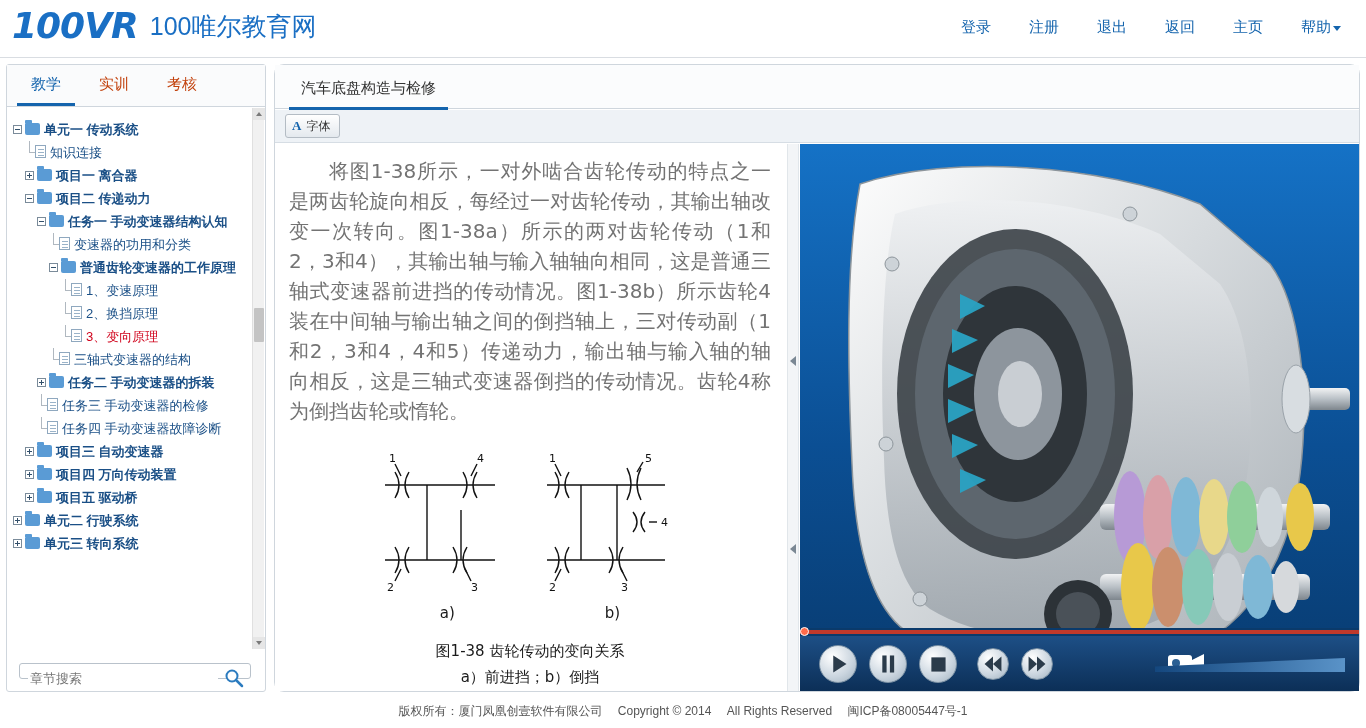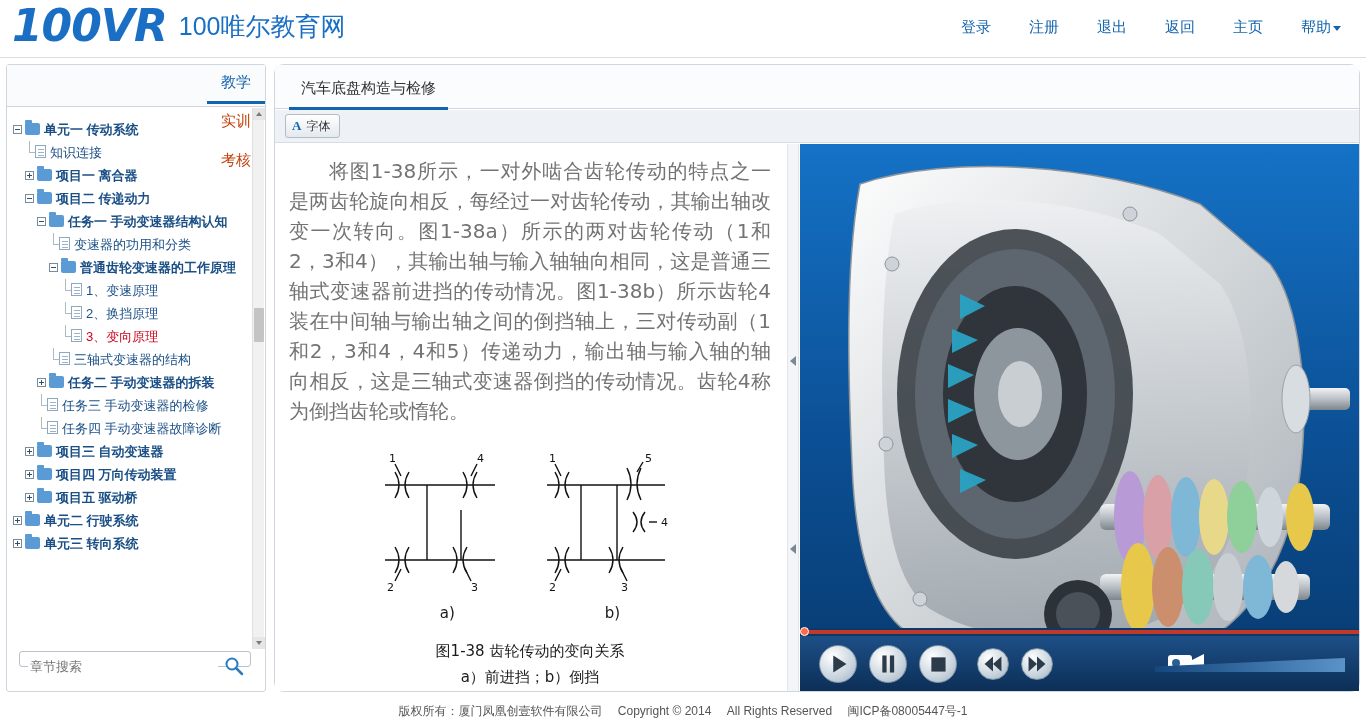--- a/index.html
+++ b/index.html
@@ -14,21 +14,21 @@
   .header {
     position: absolute; top: 0; left: 0; width: 1366px; height: 58px;
     background: #ffffff;
     border-bottom: 1px solid #d9dde2;
   }
   .logo-wrap {
     position: absolute; left: 12px; top: 6px;
     display: flex; align-items: center;
   }
   .logo-mark {
-    font-size: 44px; font-weight: bold; font-style: italic;
+    font-size: 36px; font-weight: bold; font-style: italic;
     letter-spacing: -1px;
     line-height: 40px;
     font-family: "DejaVu Sans", sans-serif;
   }
   .logo-100 { color: #1a6fc4; }
   .logo-o1 { color: #f5a623; }
   .logo-vr { color: #1a6fc4; }
   .logo-text {
     margin-left: 12px;
     font-size: 25px;
@@ -57,21 +57,21 @@
     position: absolute; left: 6px; top: 64px;
     width: 260px; height: 628px;
     background: #ffffff;
     border: 1px solid #cfd6dd;
     border-radius: 3px;
   }
   .tabs {
     position: absolute; top: 0; left: 0; width: 258px; height: 42px;
     border-bottom: 1px solid #cfd6dd;
     background: #fafbfc;
-    display: flex; align-items: flex-end; flex-direction: column;
+    display: flex; align-items: flex-end;
   }
   .tab {
     font-size: 15px; color: #c2410c;
     padding: 8px 14px 9px 14px;
     margin-left: 10px;
     cursor: pointer;
     border-bottom: 3px solid transparent;
   }
   .tab.active {
     color: #1464ad;
@@ -162,21 +162,21 @@
   .tree-scrollbar .down::after {
     content: ""; position: absolute; left: 3px; top: 4px;
     border-left: 3px solid transparent; border-right: 3px solid transparent;
     border-top: 4px solid #7a7a7a;
   }
   .tree-scrollbar .thumb {
     position: absolute; left: 1px; top: 200px; width: 10px; height: 34px;
     background: #c4c4c4; border-radius: 1px;
   }
   .search-box {
-    position: absolute; bottom: 24px; left: 12px;
+    position: absolute; bottom: 12px; left: 12px;
     width: 232px; height: 16px;
     border: 1px solid #b9c2cb; border-radius: 3px;
     background: #fff;
   }
   .search-box input {
     position: absolute; left: 8px; top: 4px;
     width: 190px; height: 20px;
     border: none; outline: none;
     font-size: 13px; color: #333;
     font-family: "Liberation Sans", sans-serif;

